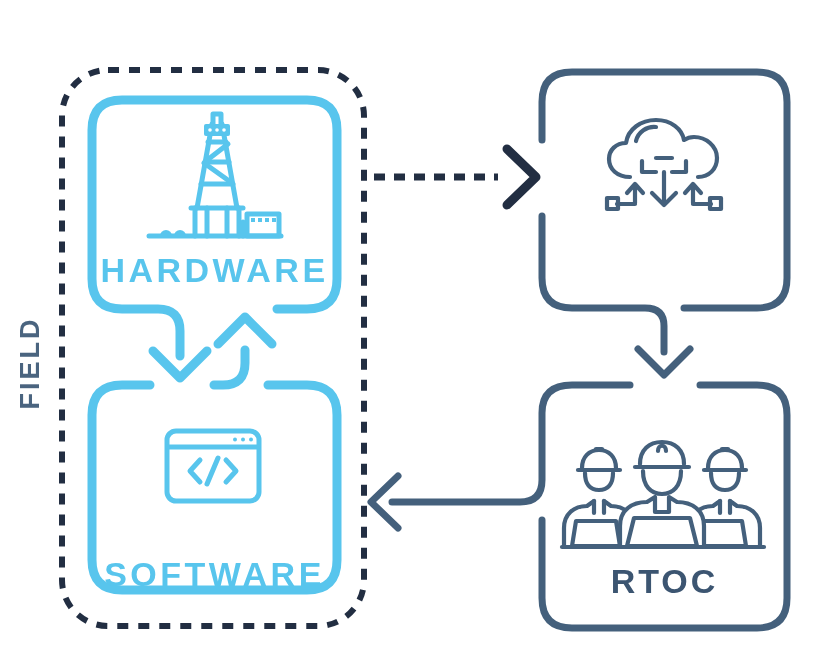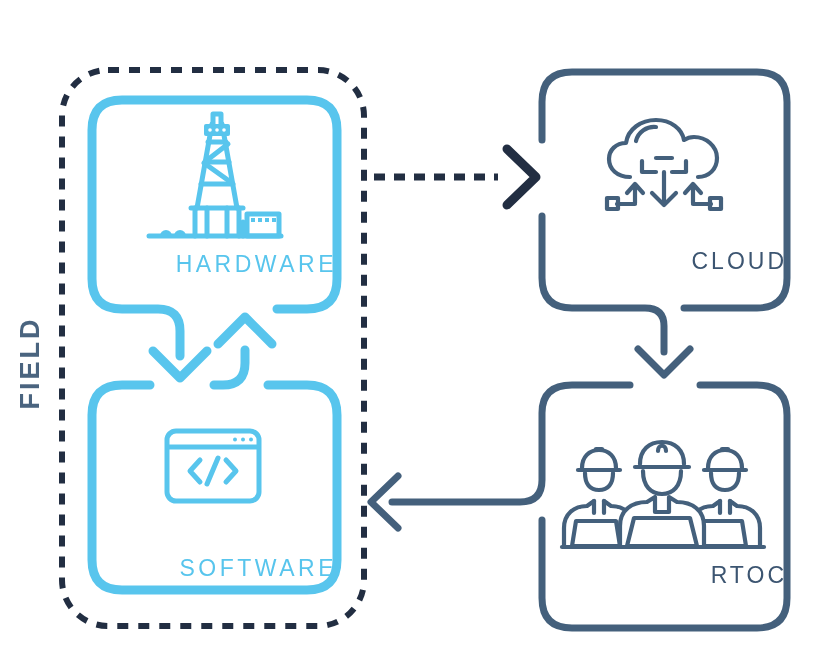--- a/index.html
+++ b/index.html
@@ -22,22 +22,22 @@
   .lb-icon{stroke:var(--light_blue);fill:none;stroke-width:5;stroke-linecap:round;stroke-linejoin:round;}
   .lb-fill{fill:var(--light_blue);stroke:none;}
   .sl{stroke:var(--slate);fill:none;stroke-width:7;stroke-linecap:round;stroke-linejoin:round;}
   .sl-icon{stroke:var(--slate);fill:none;stroke-width:4.2;stroke-linecap:round;stroke-linejoin:round;}
   .sl-icon-white{stroke:var(--slate);fill:#fff;stroke-width:4.2;stroke-linecap:round;stroke-linejoin:round;}
   .dash-box{stroke:var(--dark_navy);fill:none;stroke-width:6;stroke-dasharray:11 10;}
   .dash-line{stroke:var(--dark_navy);fill:none;stroke-width:7;stroke-dasharray:11 9;}
   .navy-chev{stroke:var(--dark_navy);fill:none;stroke-width:9;stroke-linecap:round;stroke-linejoin:round;}
   
   .node-label{
-    position:absolute;width:245px;text-align:right;font-weight:400;
-    font-size:23px;letter-spacing:3.5px;line-height:1;user-select:none;
+    position:absolute;width:245px;text-align:center;font-weight:700;
+    font-size:34px;letter-spacing:3.5px;line-height:1;user-select:none;
   }
   .blue-label{color:var(--light_blue);}
   .slate-label{color:var(--slate_text);letter-spacing:3px;}
   .field-label-anchor{position:absolute;left:30px;top:363px;width:0;height:0;}
   .field-label{
     position:absolute;transform:translate(-50%,-50%) rotate(-90deg);
     font-weight:700;font-size:27px;letter-spacing:3px;color:var(--field_label);
     white-space:nowrap;
   }
 </style>
@@ -160,16 +160,15 @@
   </svg>
 
   <div class="field-label-anchor">
     <span class="field-label">FIELD</span>
   </div>
 
   <div class="node-label blue-label" style="left:92px;top:253px;">HARDWARE</div>
 
   <div class="node-label blue-label" style="left:92px;top:537px;margin-top:20px;">SOFTWARE</div>
 
-  <div class="node-label slate-label" style="left:542px;top:250px;">CLOUD</div>
 
   <div class="node-label slate-label" style="left:542px;top:564px;">RTOC</div>
 </div>
 
 </body></html>

